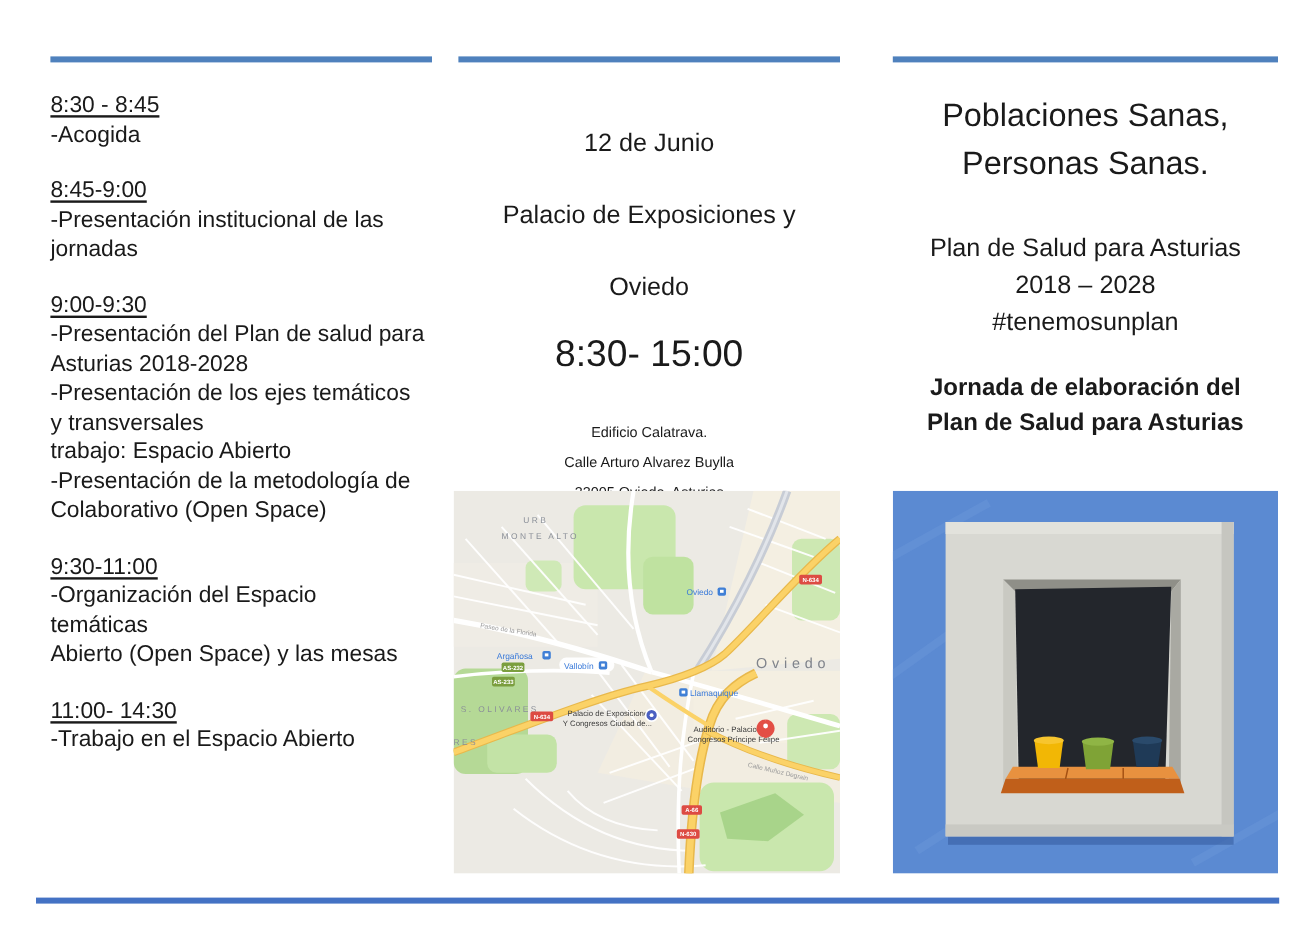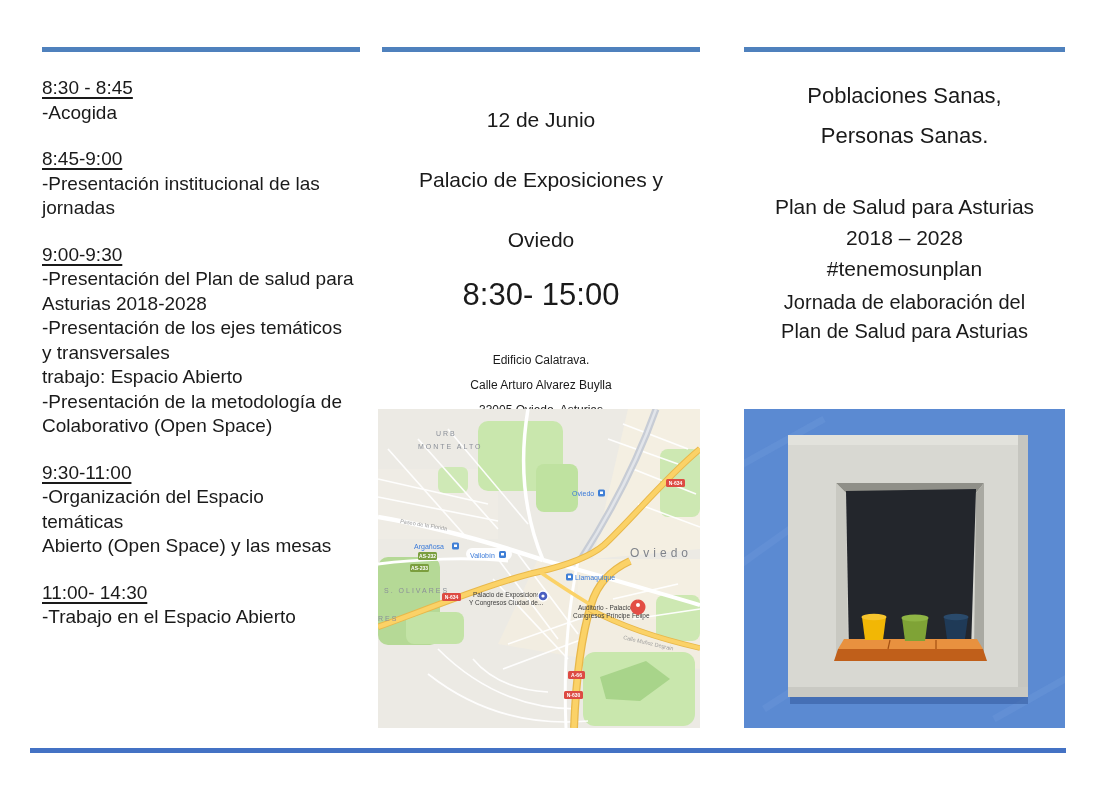--- a/index.html
+++ b/index.html
@@ -20,24 +20,24 @@
   
   .col-event{position:absolute;left:382px;top:76px;width:318px;text-align:center;}
   .venue-line{font-size:21px;line-height:32px;white-space:nowrap;margin-top:28px;}
   .hours{font-size:31px;line-height:37px;margin-top:20px;white-space:nowrap;}
   .address{margin-top:35px;}
   .address-line{font-size:12px;line-height:25px;white-space:nowrap;}
   .map-wrap{position:absolute;left:378px;top:409px;width:322px;height:319px;}
 
   
   .col-cover{position:absolute;left:744px;top:76px;width:321px;text-align:center;}
-  .cover-title-line{font-size:22px;line-height:40px;white-space:nowrap;}
+  .cover-title-line{font-size:27px;line-height:40px;white-space:nowrap;}
   .cover-subtitle{margin-top:35px;}
   .cover-subtitle-line{font-size:21px;line-height:31px;white-space:nowrap;}
-  .cover-tagline{margin-top:4px;}
+  .cover-tagline{margin-top:25px;font-weight:bold;}
   .cover-tagline-line{font-size:20px;line-height:29px;white-space:nowrap;}
   .photo-wrap{position:absolute;left:744px;top:409px;width:321px;height:319px;}
 
   svg text{font-family:"Liberation Sans", sans-serif;}
   .mt-area{fill:#8a8f98;letter-spacing:2px;font-size:7px;}
   .mt-city{fill:#7f838b;letter-spacing:4px;font-size:12px;}
   .mt-street{fill:#9b9b9b;font-size:5.5px;}
   .mt-station{fill:#3a7ad9;font-size:7px;}
   .mt-poi{fill:#3c3c3c;font-size:6.5px;}
   .mt-badge{fill:#ffffff;font-size:5px;text-anchor:middle;font-weight:bold;}

